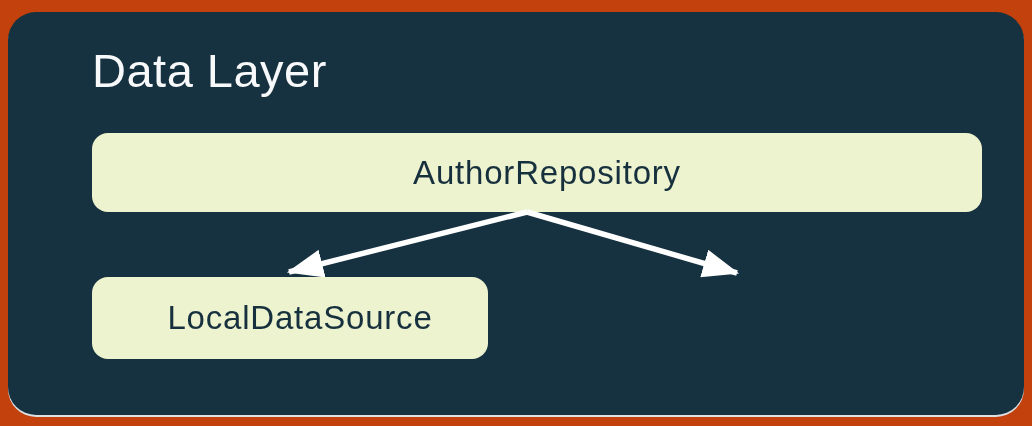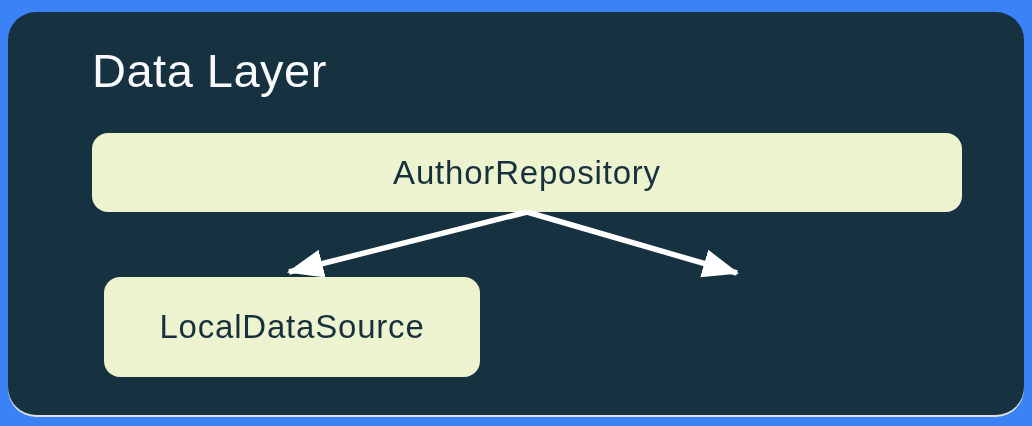--- a/index.html
+++ b/index.html
@@ -5,21 +5,21 @@
   html, body {
     margin: 0;
     padding: 0;
     background: #ffffff;
     font-family: "Liberation Sans", sans-serif;
   }
   .stage {
     position: relative;
     width: 1032px;
     height: 426px;
-    background: #3b82f6;
+    background: #c2410c;
     overflow: hidden;
   }
   .panel {
     position: absolute;
     left: 8px;
     top: 12px;
     width: 1016px;
     height: 403px;
     background: var(--panel-bg, #16313F);
     border-radius: 28px;
@@ -41,32 +41,33 @@
     background: var(--node-bg, #EDF3CF);
     border-radius: 16px;
     display: flex;
     align-items: center;
     justify-content: center;
     color: var(--node-text, #17303E);
     font-size: 33px;
     font-weight: 400;
     letter-spacing: 0.8px;
     white-space: nowrap;
+    padding-left: 20px;
   }
   .node-repository {
     left: 92px;
     top: 133px;
     width: 870px;
     height: 79px;
   }
   .node-local {
-    left: 104px;
+    left: 92px;
     top: 277px;
     width: 376px;
-    height: 100px;
+    height: 82px;
   }
   .node-network {
     left: 528px;
     top: 277px;
     width: 435px;
     height: 81px;
   }
   .edges-layer {
     position: absolute;
     left: 0;

